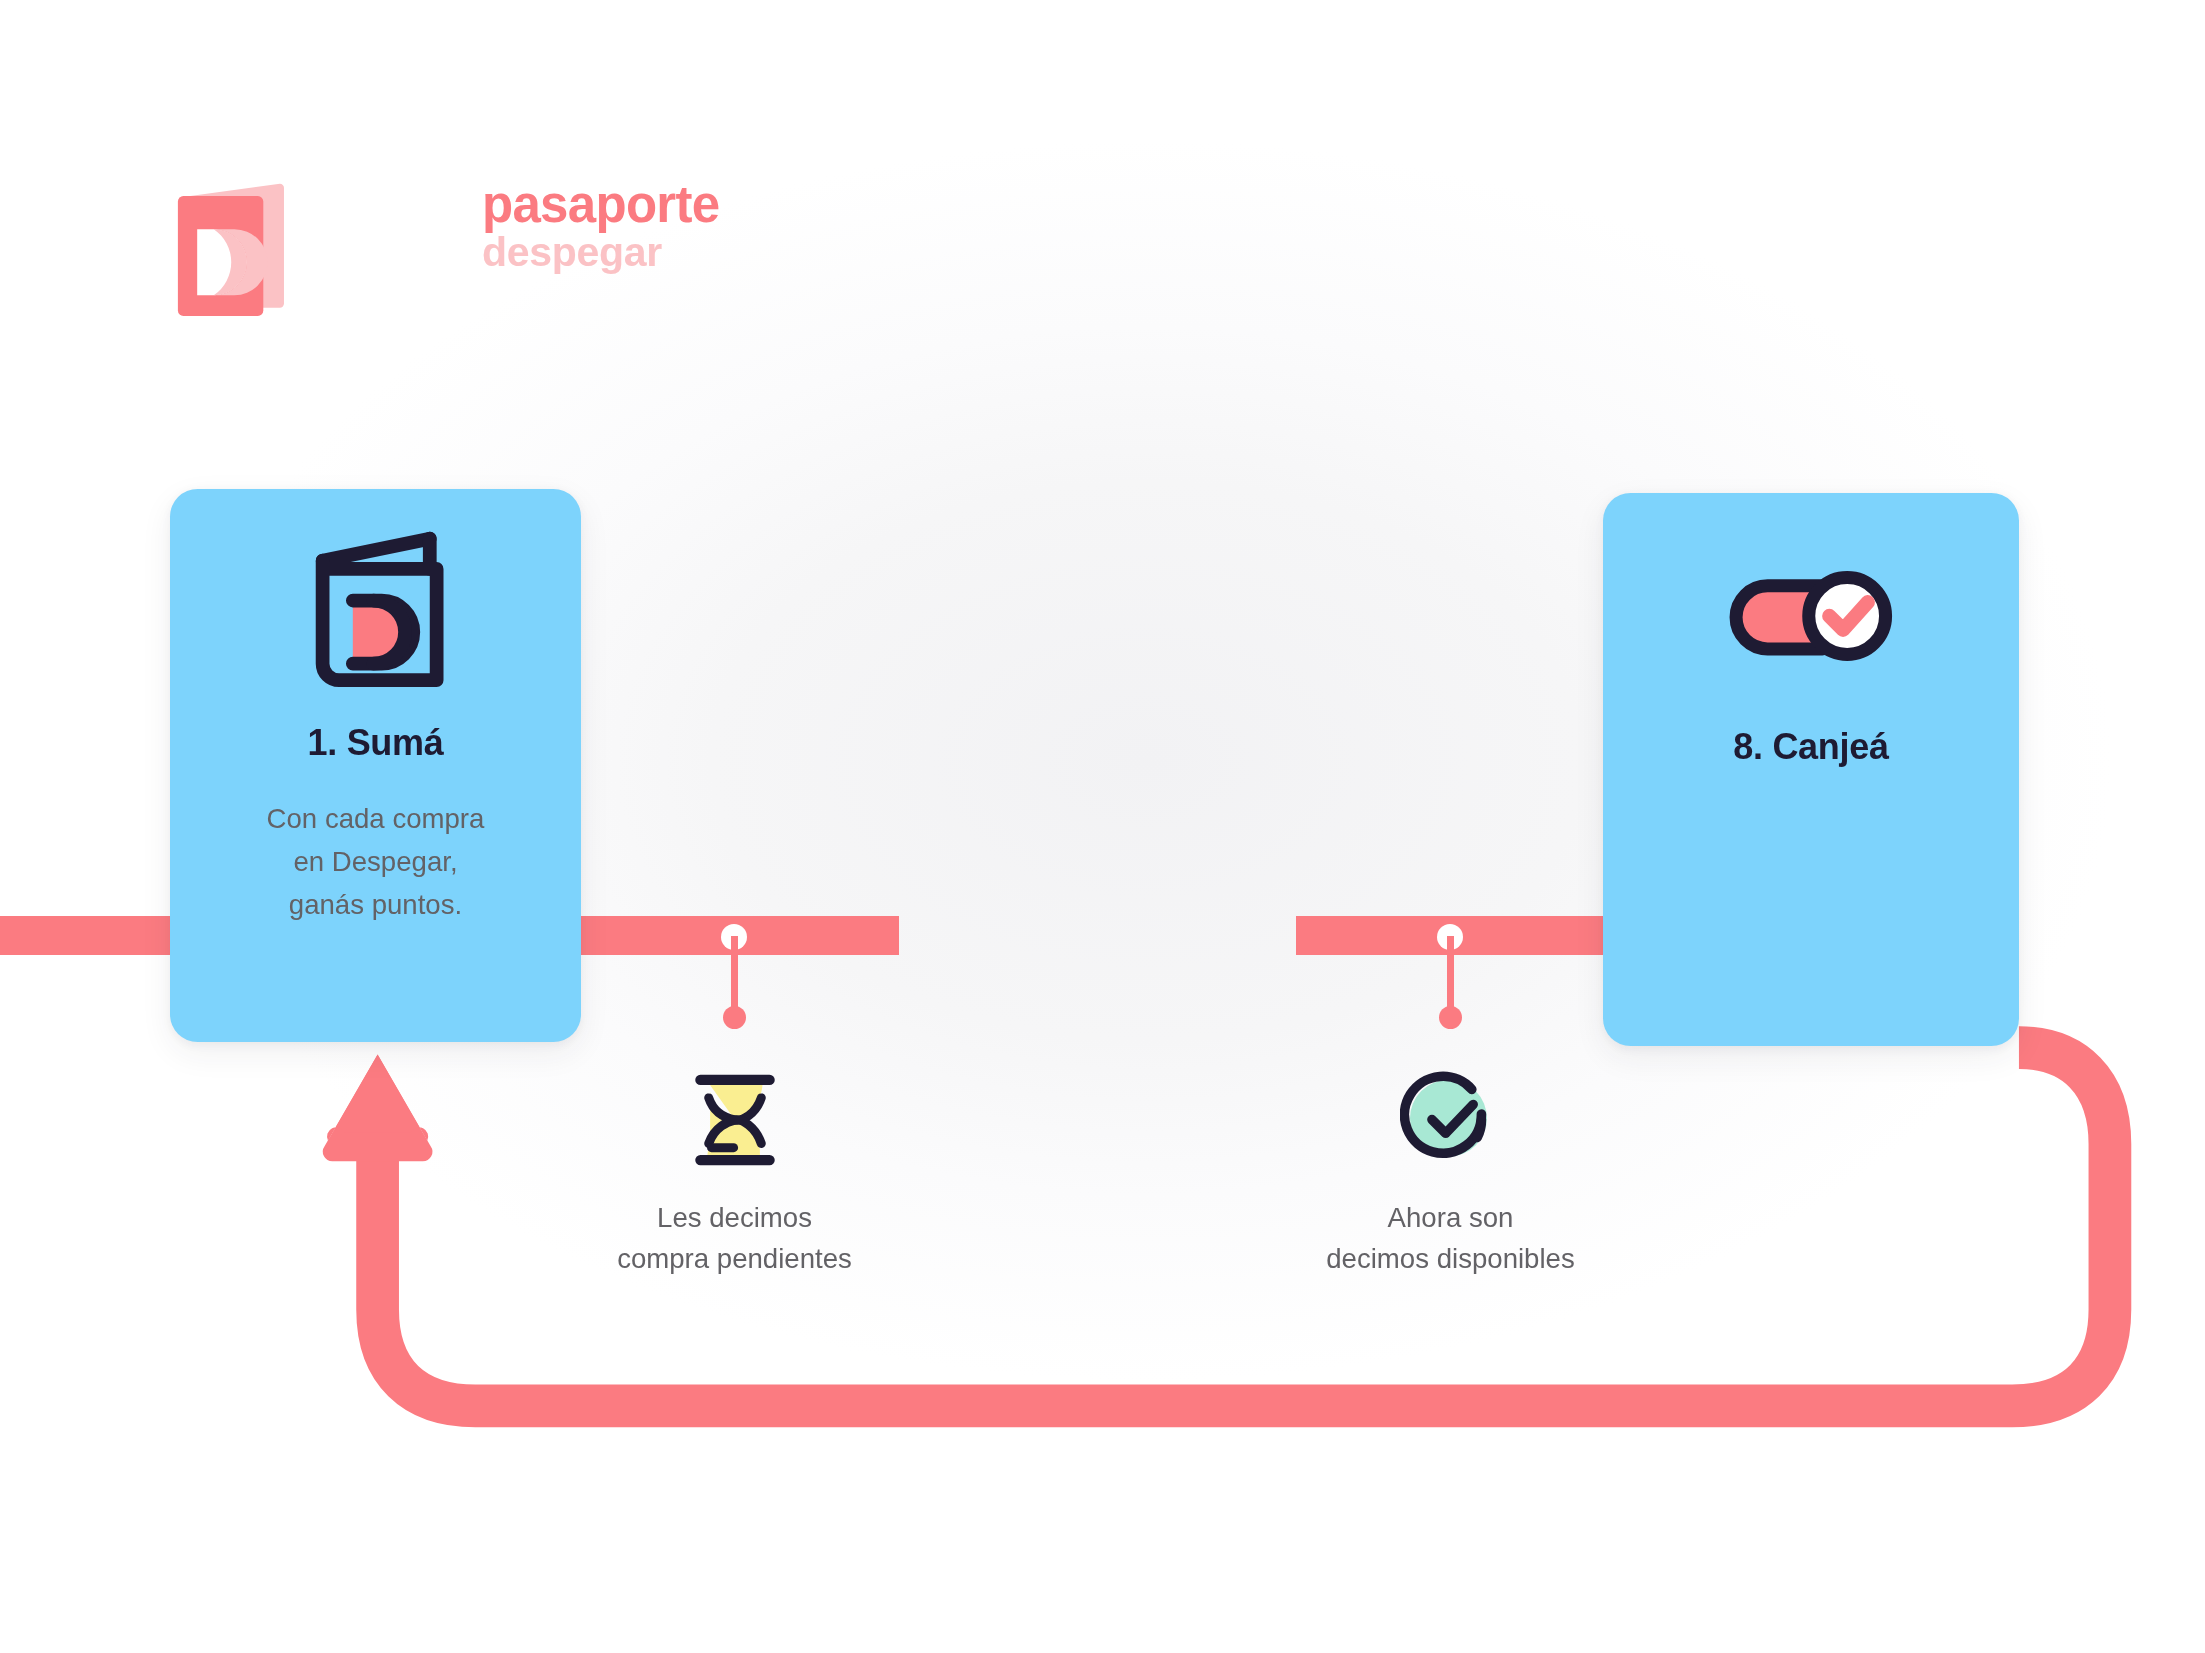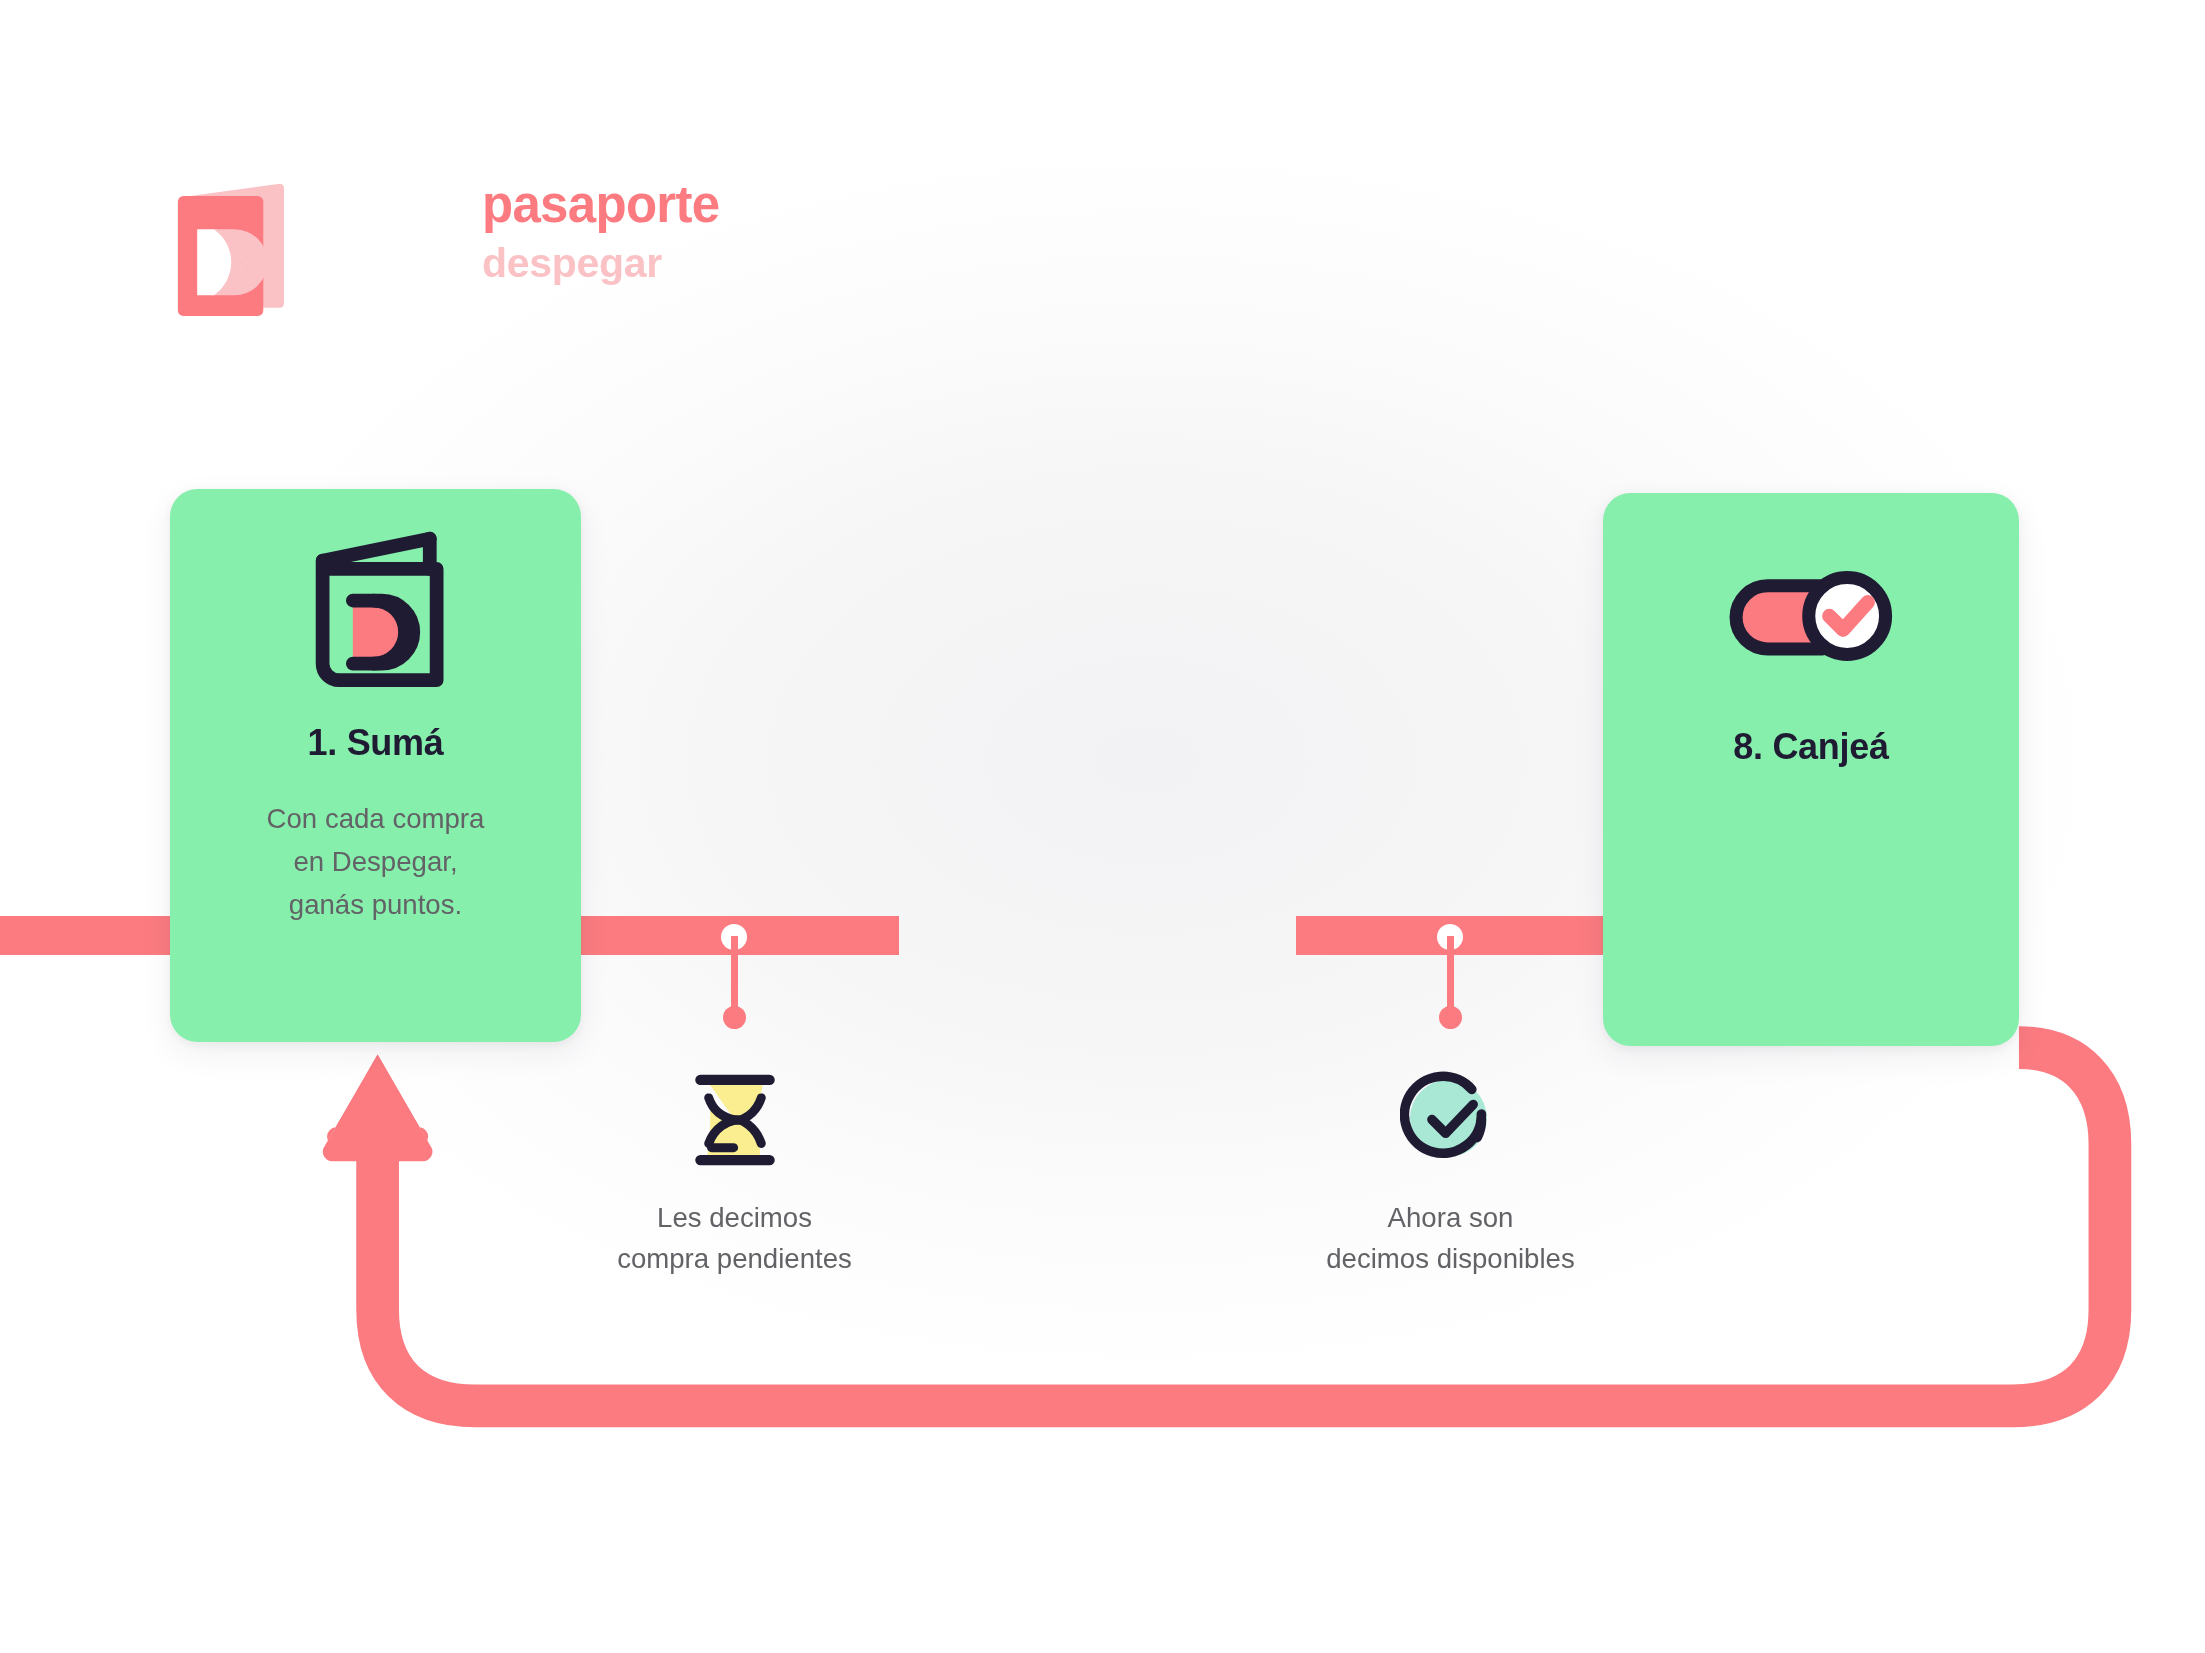--- a/index.html
+++ b/index.html
@@ -16,32 +16,32 @@
 
   
   .logo{position:absolute;left:171px;top:178px;width:524px;height:152px;}
   .logo-mark{position:absolute;left:0;top:0;width:124px;height:145px;}
   .logo-text{position:absolute;left:311px;top:1.4px;}
   .logo-word1{
     font-size:51px;font-weight:700;color:#FB7B81;letter-spacing:-0.7px;line-height:1;
   }
   .logo-word2{
     font-size:41px;font-weight:700;color:#FBC2C5;letter-spacing:-0.3px;line-height:1;
-    margin-top:13px;
+    margin-top:2px;
   }
 
   
   .bar{position:absolute;height:39px;background:#FB7B81;top:916px;}
   .bar-a{left:0px;width:170px;}
   .bar-b{left:581px;width:318px;}
   .bar-c{left:1296px;width:307px;}
 
   
   .card{
-    position:absolute;background:#86efac;border-radius:27.6px;
+    position:absolute;background:#7dd3fc;border-radius:27.6px;
     box-shadow:0 11px 32px rgba(40,40,60,.07), 0 2.1px 9.6px rgba(40,40,60,.05);
     display:flex;flex-direction:column;align-items:center;
   }
   .card-1{left:170px;top:489px;width:411px;height:553px;}
   .card-2{left:899px;top:489px;width:411px;height:553px;}
   .card-3{left:1603px;top:493px;width:416px;height:553px;}
 
   .card-icon{height:207px;display:flex;align-items:center;justify-content:center;margin-top:19.3px;}
   .card-title{
     font-size:36px;font-weight:700;color:#1E1B33;letter-spacing:-0.3px;

